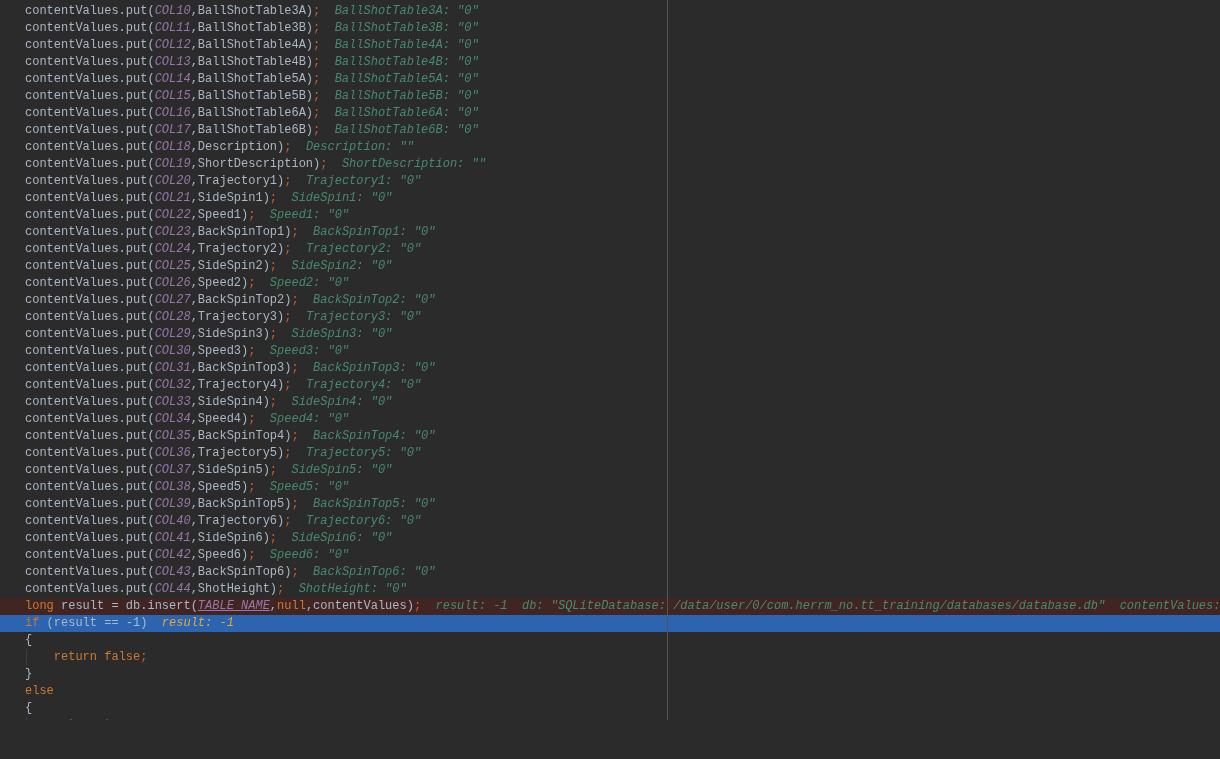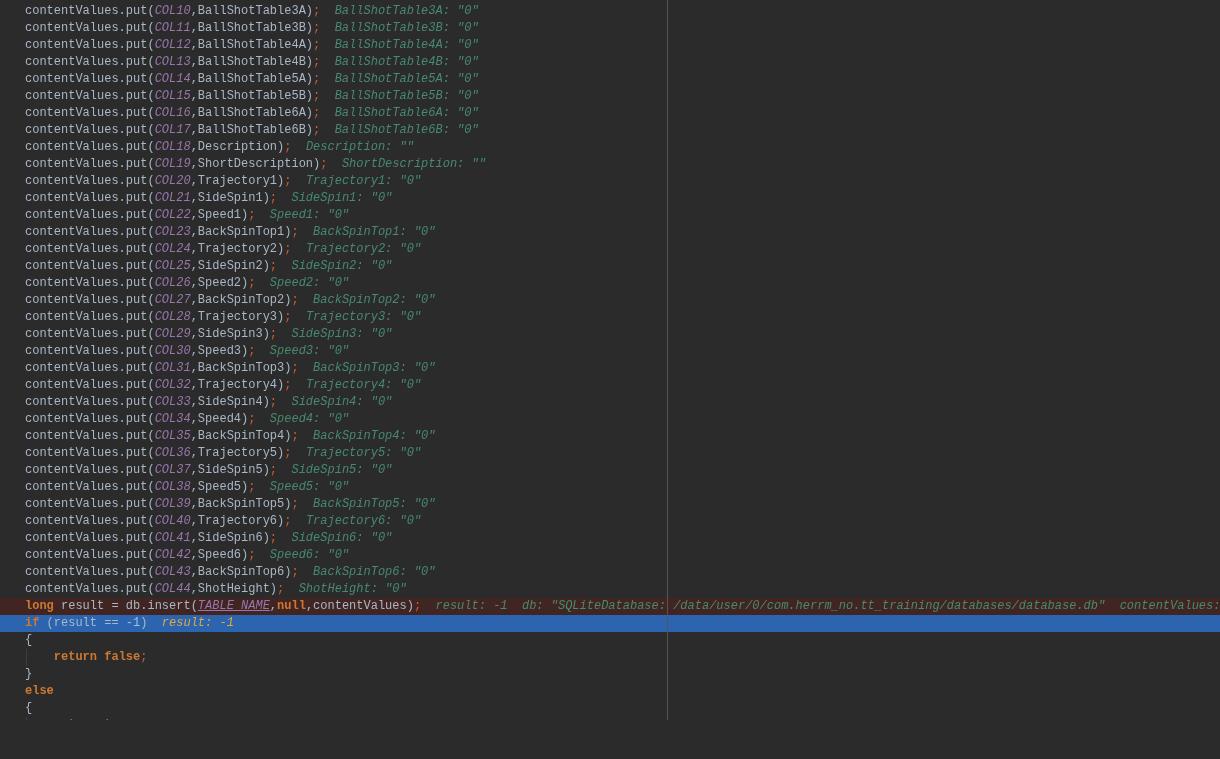--- a/index.html
+++ b/index.html
@@ -11,21 +11,21 @@
     color:var(--fg,#a9b7c6);background:var(--bg,#2b2b2b);
   }
   .rowbg{position:absolute;left:0;right:0;height:17px;z-index:0;}
   .rowbg.bp{background:var(--breakpoint-bg,#402523);}
   .rowbg.exec{background:var(--exec-bg,#2d64af);}
   .vguide{position:absolute;top:0;bottom:0;width:1px;z-index:1;background:var(--guide,#555);}
   .iguide{position:absolute;width:1px;height:17px;z-index:1;background:var(--indent-guide,#3f3f3f);}
   .lines{position:absolute;top:3px;left:0;right:0;z-index:2;}
   .line{height:17px;padding-left:25px;}
   .tk-p{color:var(--fg,#a9b7c6);}
-  .tk-k{color:var(--keyword,#cc7832);font-weight:bold;}
+  .tk-k{color:var(--keyword,#cc7832);}
   .tk-s{color:var(--semicolon,#cf5b30);}
   .tk-c{color:var(--constant,#9876aa);font-style:italic;}
   .tk-sc{color:var(--constant,#9876aa);font-style:italic;text-decoration:underline;text-align:center;}
   .tk-n{color:var(--number,#a2c1dd);}
   .tk-h{color:var(--hint,#478a6e);font-style:italic;}
   .tk-hc{color:var(--hint-changed,#ddab3f);font-style:italic;text-align:right;}
   .caret{display:inline-block;width:2px;height:13px;margin-left:1px;
          vertical-align:-2px;background:var(--caret,#4e8ed2);}
 </style>
 </head>

